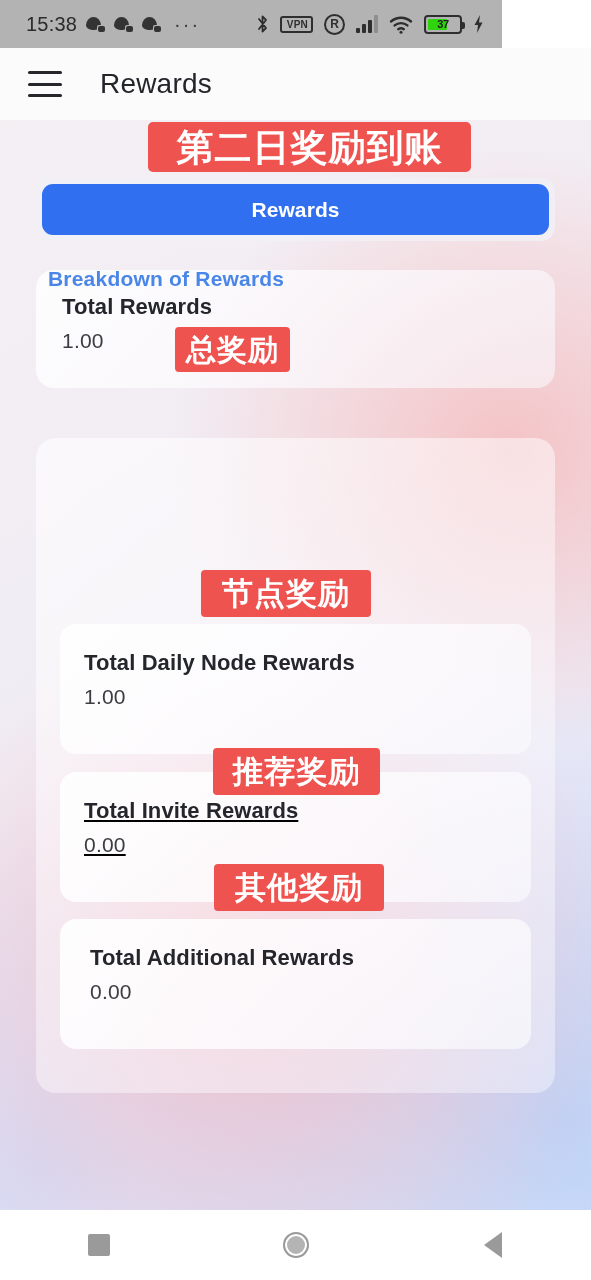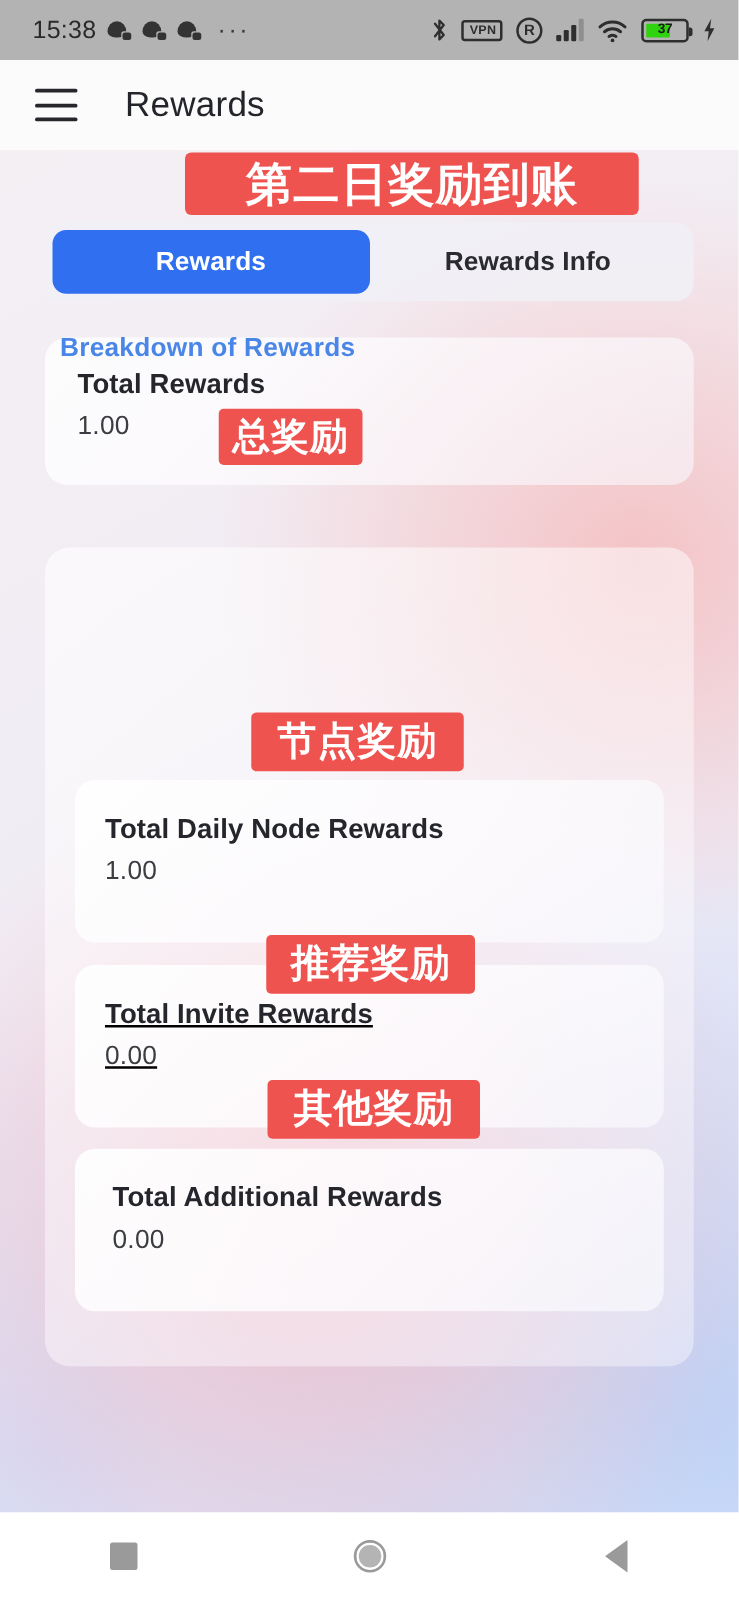--- a/index.html
+++ b/index.html
@@ -16,21 +16,21 @@
     width: 591px;
     height: 1280px;
     background: #ffffff;
     overflow: hidden;
   }
 
   
   .status-bar {
     position: absolute;
     top: 0; left: 0;
-    width: 591px;
+    width: 502px;
     height: 48px;
     background: #b3b3b3;
     display: flex;
     align-items: center;
     justify-content: space-between;
     padding: 0 18px 0 26px;
   }
   .status-left {
     display: flex;
     align-items: center;
@@ -282,21 +282,21 @@
     font-weight: bold;
     display: flex;
     align-items: center;
     justify-content: center;
     border-radius: 4px;
     letter-spacing: 1px;
     line-height: 1;
   }
   .annot-banner {
     left: 148px; top: 2px;
-    width: 363px; height: 50px;
+    width: 323px; height: 50px;
     font-size: 37px;
     border-radius: 5px;
   }
   .annot-total    { left: 175px; top: 207px; width: 115px; height: 45px; font-size: 30px; }
   .annot-node     { left: 201px; top: 450px; width: 170px; height: 47px; font-size: 31px; }
   .annot-invite   { left: 213px; top: 596px; width: 167px; height: 47px; font-size: 31px; margin-top: 32px; }
   .annot-addition { left: 214px; top: 744px; width: 170px; height: 47px; font-size: 31px; }
 
   
   .nav-bar {
@@ -373,21 +373,20 @@
         <span></span>
         <span></span>
     </div>
     <div class="app-title">Rewards</div>
   </div>
 
   <div class="content">
 
     <div class="tab-bar">
       <div class="tab active">Rewards</div>
-      <div class="tab inactive">Rewards Info</div>
     </div>
 
     <div class="card total-card">
       <div class="card-label">Total Rewards</div>
       <div class="card-value">1.00</div>
     </div>
 
     <div class="breakdown"></div>
     <div class="breakdown-title">Breakdown of Rewards</div>
 

